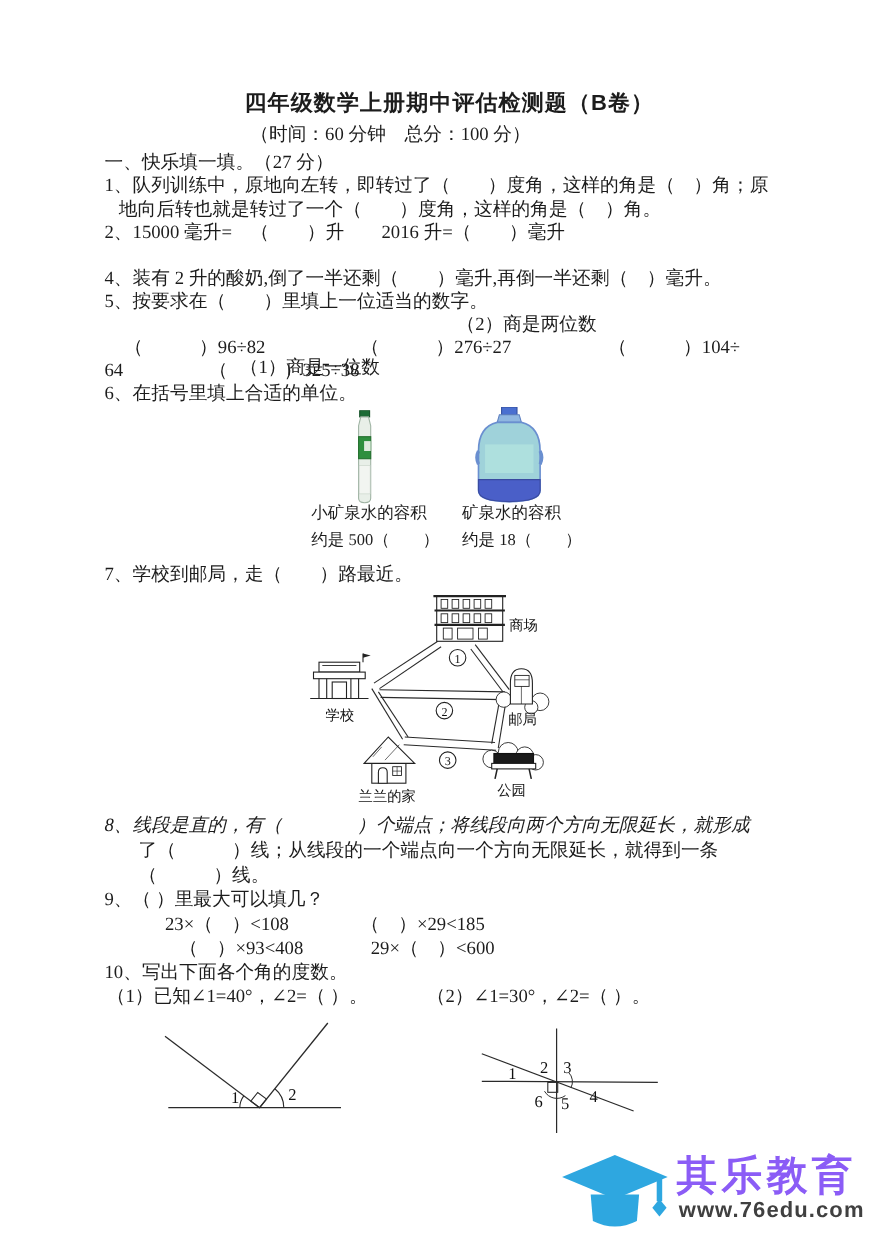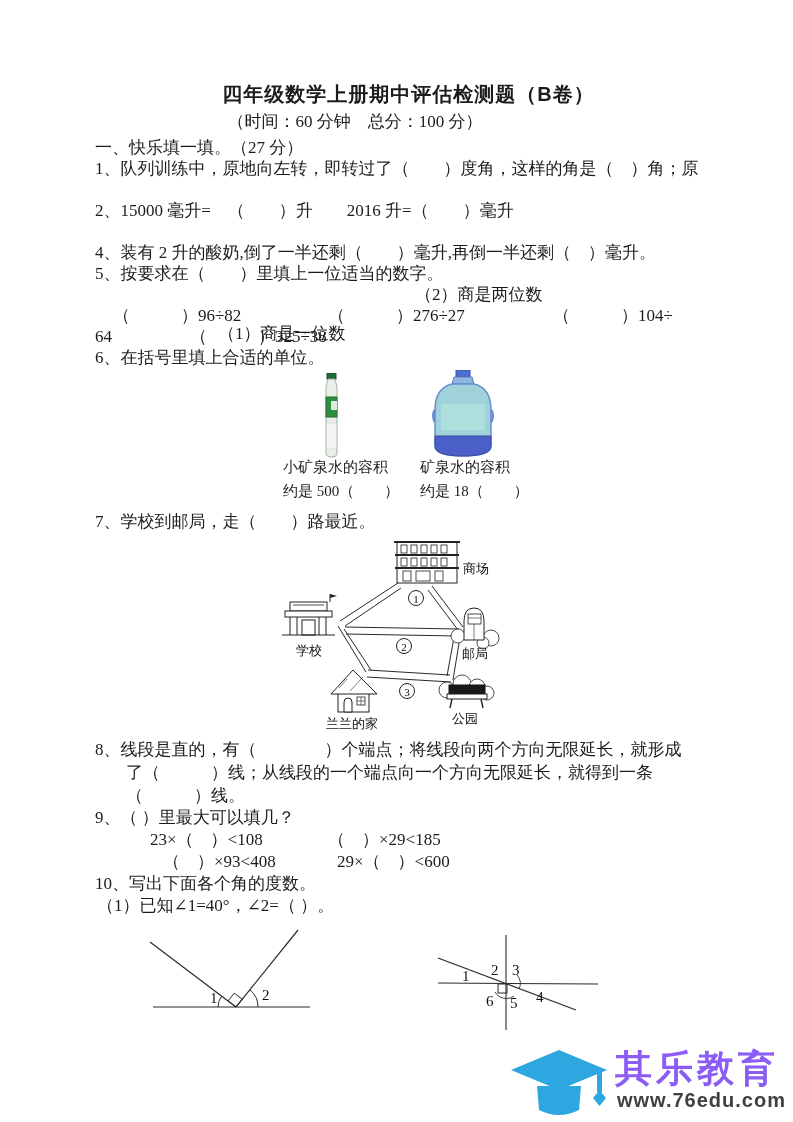--- a/index.html
+++ b/index.html
@@ -20,20 +20,21 @@
 <body>
 
 <div class="page">
 
   <div class="t title" style="top:84px;left:0;padding-left:12px;">四年级数学上册期中评估检测题（B卷）</div>
   <div class="t subtitle" style="top:111px;left:0;">（时间：60 分钟　总分：100 分）</div>
 
   <div class="t" style="left:95px;top:137px;">一、快乐填一填。（27 分）</div>
 
   <div class="t" style="left:95px;top:158px;">1、队列训练中，原地向左转，即转过了（　　）度角，这样的角是（　）角；原</div>
+  <div class="t" style="left:108px;top:179px;">地向后转也就是转过了一个（　　）度角，这样的角是（　）角。</div>
   <div class="t" style="left:95px;top:200px;">2、15000 毫升=　（　　）升　　2016 升=（　　）毫升</div>
   <div class="t" style="left:95px;top:242px;">4、装有 2 升的酸奶,倒了一半还剩（　　）毫升,再倒一半还剩（　）毫升。</div>
   <div class="t" style="left:95px;top:263px;">5、按要求在（　　）里填上一位适当的数字。</div>
   <div class="t" style="left:218px;top:284px;margin-top:39px;">（1）商是一位数</div>
   <div class="t" style="left:415px;top:284px;">（2）商是两位数</div>
   <div class="t" style="left:113px;top:305px;">（　　　）96÷82</div>
   <div class="t" style="left:328px;top:305px;">（　　　）276÷27</div>
   <div class="t" style="left:553px;top:305px;">（　　　）104÷</div>
   <div class="t" style="left:95px;top:326px;">64</div>
   <div class="t" style="left:190px;top:326px;">（　　　）325÷38</div>
@@ -163,30 +164,31 @@
     <g>
       <circle cx="134" cy="118" r="7.5" fill="#ffffff" stroke="#222"></circle>
       <text x="134" y="122.5" font-size="11" text-anchor="middle" fill="#111">2</text>
     </g>
     <g>
       <circle cx="137" cy="163" r="7.5" fill="#ffffff" stroke="#222"></circle>
       <text x="137" y="167.5" font-size="11" text-anchor="middle" fill="#111">3</text>
     </g>
   </svg>
 
-  <div class="t" style="left:95px;top:739px;">8、线段是直的，有（　　　　）个端点；将线段向两个方向无限延长，就形成</div>
+  <div class="t" style="left:95px;top:739px;font-style:italic;">8、线段是直的，有（　　　　）个端点；将线段向两个方向无限延长，就形成</div>
   <div class="t" style="left:126px;top:762px;">了（　　　）线；从线段的一个端点向一个方向无限延长，就得到一条</div>
   <div class="t" style="left:126px;top:785px;">（　　　）线。</div>
   <div class="t" style="left:95px;top:807px;">9、（ ）里最大可以填几？</div>
   <div class="t" style="left:150px;top:829px;">23×（　）&lt;108</div>
   <div class="t" style="left:328px;top:829px;">（　）×29&lt;185</div>
   <div class="t" style="left:163px;top:851px;">（　）×93&lt;408</div>
   <div class="t" style="left:337px;top:851px;">29×（　）&lt;600</div>
   <div class="t" style="left:95px;top:873px;">10、写出下面各个角的度数。</div>
   <div class="t" style="left:97px;top:895px;">（1）已知∠1=40°，∠2=（ ）。</div>
+  <div class="t" style="left:388px;top:895px;">（2）∠1=30°，∠2=（ ）。</div>
 
   <svg style="position:absolute;left:138px;top:922px;" width="180" height="95" viewBox="0 0 180 95">
     <g stroke="#2a2a2a" stroke-width="1.2" fill="none">
       <line x1="15" y1="85" x2="172" y2="85"></line>
       <line x1="98" y1="85" x2="12" y2="20"></line>
       <line x1="98" y1="85" x2="160" y2="8"></line>
       <polygon points="98,85 90,79 96.3,71.2 104.3,77.2" stroke-width="1"></polygon>
       <path d="M80,85 A 18 18 0 0 1 83.6,74.2" stroke-width="1"></path>
       <path d="M111.9,67.8 A 22 22 0 0 1 120,85" stroke-width="1"></path>
     </g>

